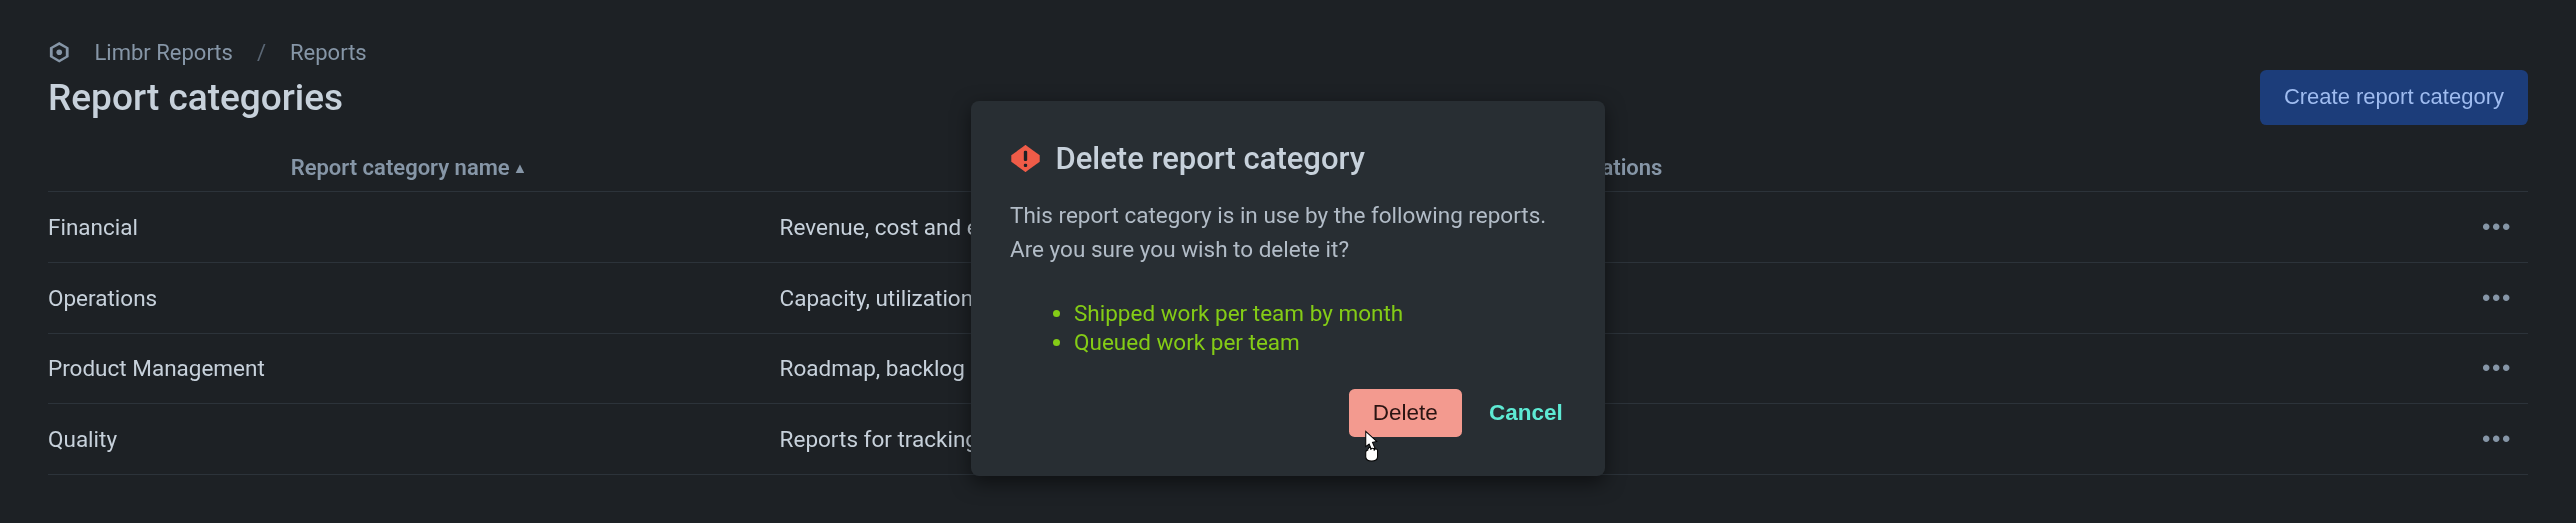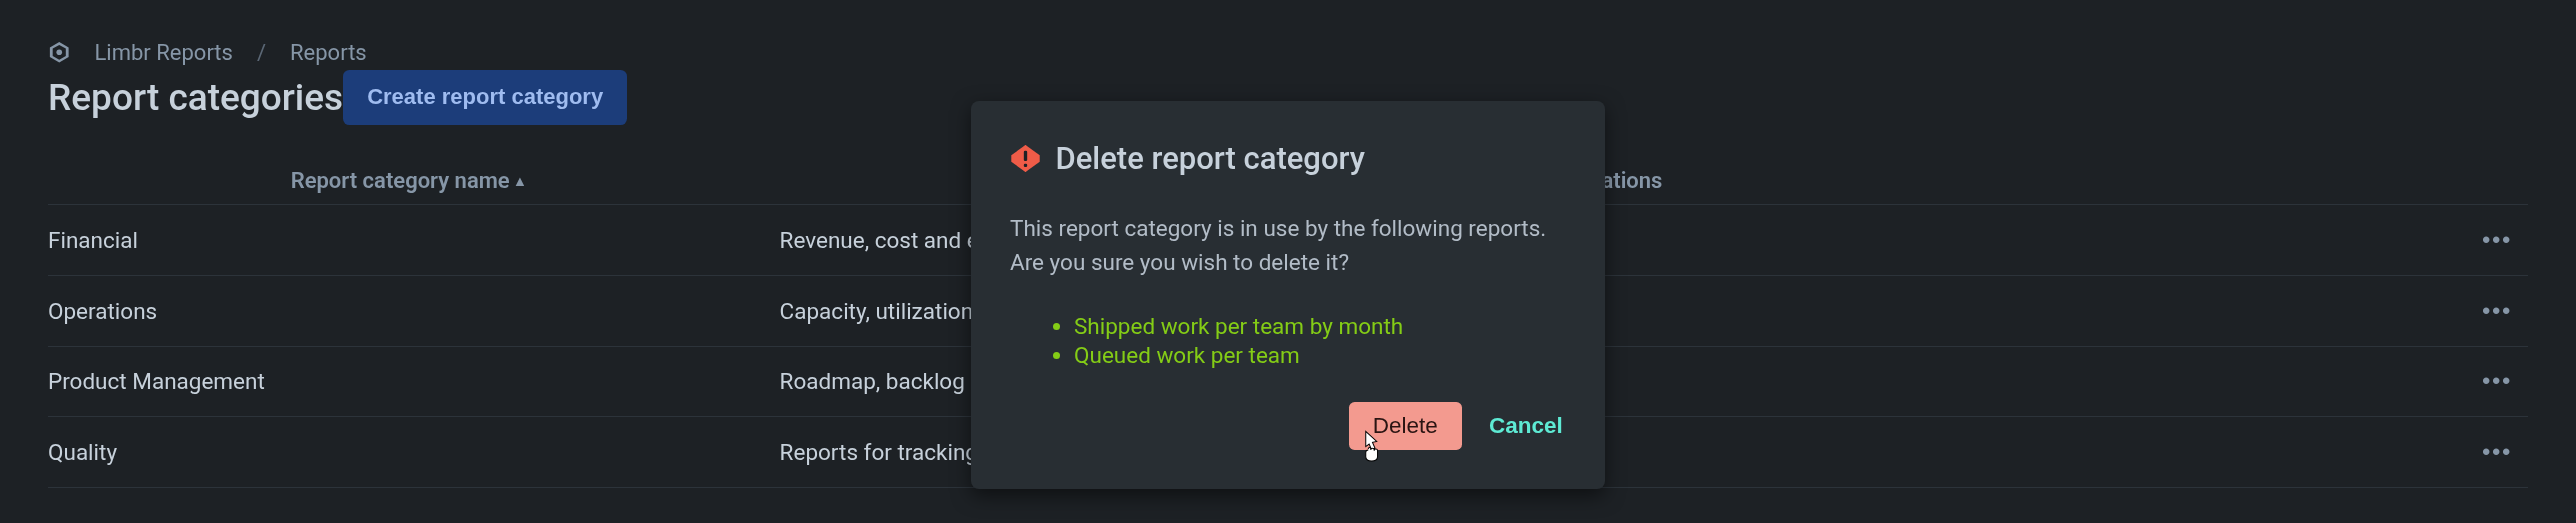--- a/index.html
+++ b/index.html
@@ -26,36 +26,37 @@
     .breadcrumb .sep { color: #5b6876; }
     .logo-icon {
       width: 22.5px;
       height: 22.5px;
       display: inline-block;
     }
     .logo-icon svg { display:block; }
     .breadcrumb a { color: #8696a7; text-decoration: none; }
     .header-row {
       display: flex;
+      justify-content: space-between;
       align-items: center;
-      margin-bottom: 43px;
+      margin-bottom: 30px;
     }
     .page-title {
       font-size: 37px;
       font-weight: 500;
       color: #c7d1db;
     }
     .create-btn {
       background: #1c3d7a;
       color: #9fbcf0;
       border: none;
       border-radius: 6.4px;
       padding: 14.5px 24px;
       font-size: 22px;
-      font-weight: 700;
+      font-weight: 400;
       cursor: pointer;
     }
     .table {
       width: 100%;
       border-collapse: collapse;
     }
     .table thead th {
       text-align: center;
       font-weight: 600;
       color: #8696a7;
@@ -103,21 +104,21 @@
       width: 634px;
       background: #282e33;
       border-radius: 8px;
       box-shadow: 0 6.4px 19.3px rgba(0,0,0,0.5);
       padding: 39px;
     }
     .modal-header {
       display: flex;
       align-items: center;
       gap: 14.5px;
-      margin-bottom: 35px;
+      margin-bottom: 22px;
     }
     .warn-icon { width: 31px; height: 31px; flex: none; }
     .modal-title {
       font-size: 31px;
       font-weight: 500;
       color: #c7d1db;
     }
     .modal-msg {
       font-size: 22.5px;
       line-height: 1.5;

